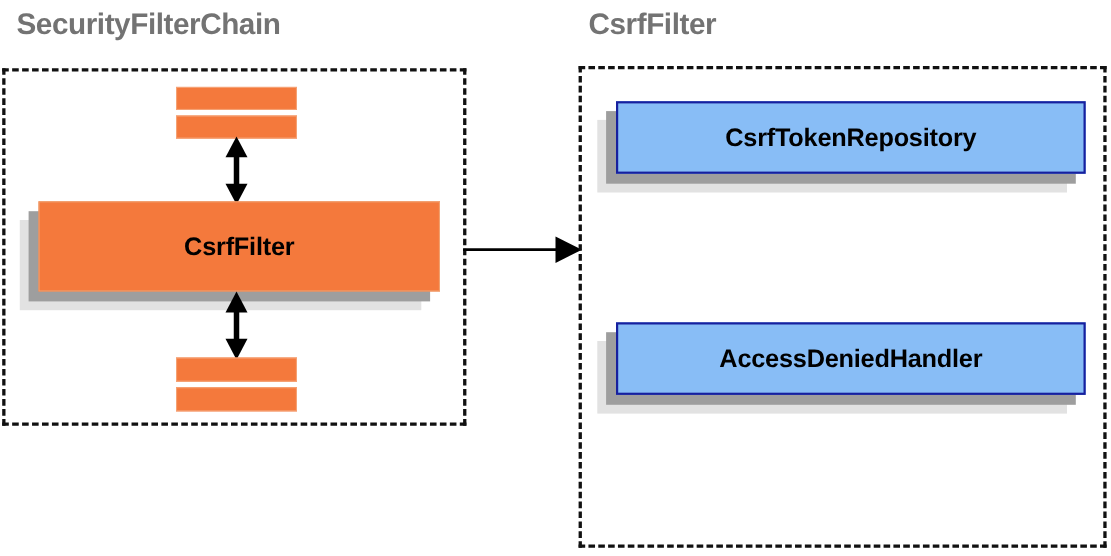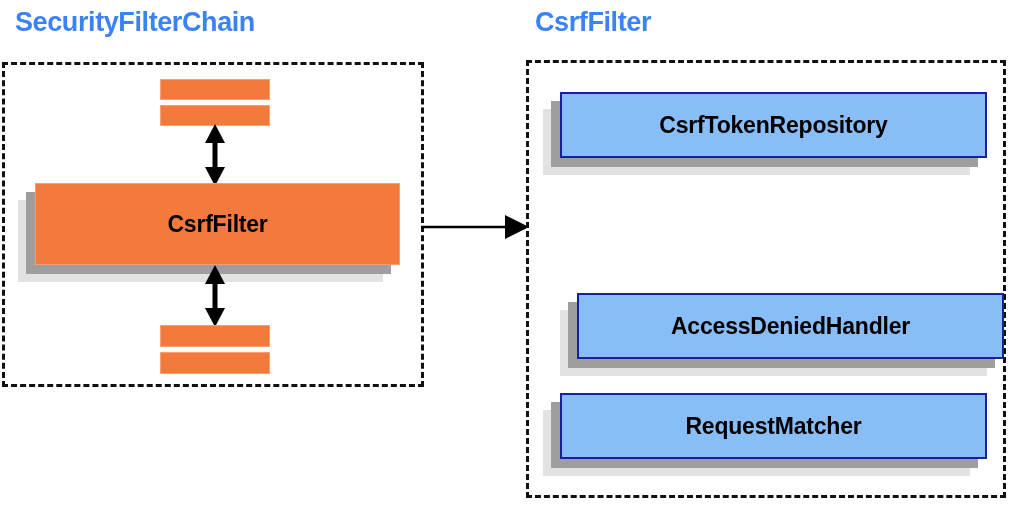--- a/index.html
+++ b/index.html
@@ -20,21 +20,21 @@
     position: absolute;
     inset: 0;
   }
 
   
   .panel-title {
     position: absolute;
     font-weight: bold;
     font-size: 27px;
     letter-spacing: -0.4px;
-    color: #3b82f6;
+    color: #737373;
     white-space: nowrap;
     line-height: 1;
   }
   #title-left  { left: 15px;  top: 9px; }
   #title-right { left: 535px; top: 9px; }
 
   
   .dashed-panel {
     position: absolute;
     border: 3px dashed #111111;
@@ -152,25 +152,20 @@
 
   <div id="panel-right" class="dashed-panel"></div>
 
   <div class="node node-blue" style="left:560px; top:92px; width:427px; height:66px;">
     <div class="shadow-light"></div>
     <div class="shadow-dark"></div>
     <div class="face">CsrfTokenRepository</div>
   </div>
 
 
-  <div class="node node-blue" style="left:577px; top:293px; width:427px; height:66px;">
+  <div class="node node-blue" style="left:560px; top:293px; width:427px; height:66px;">
     <div class="shadow-light"></div>
     <div class="shadow-dark"></div>
     <div class="face">AccessDeniedHandler</div>
   </div>
 
-  <div class="node node-blue" style="left:560px; top:393px; width:427px; height:66px;">
-    <div class="shadow-light"></div>
-    <div class="shadow-dark"></div>
-    <div class="face">RequestMatcher</div>
-  </div>
 
 </div>
 
 </body></html>

